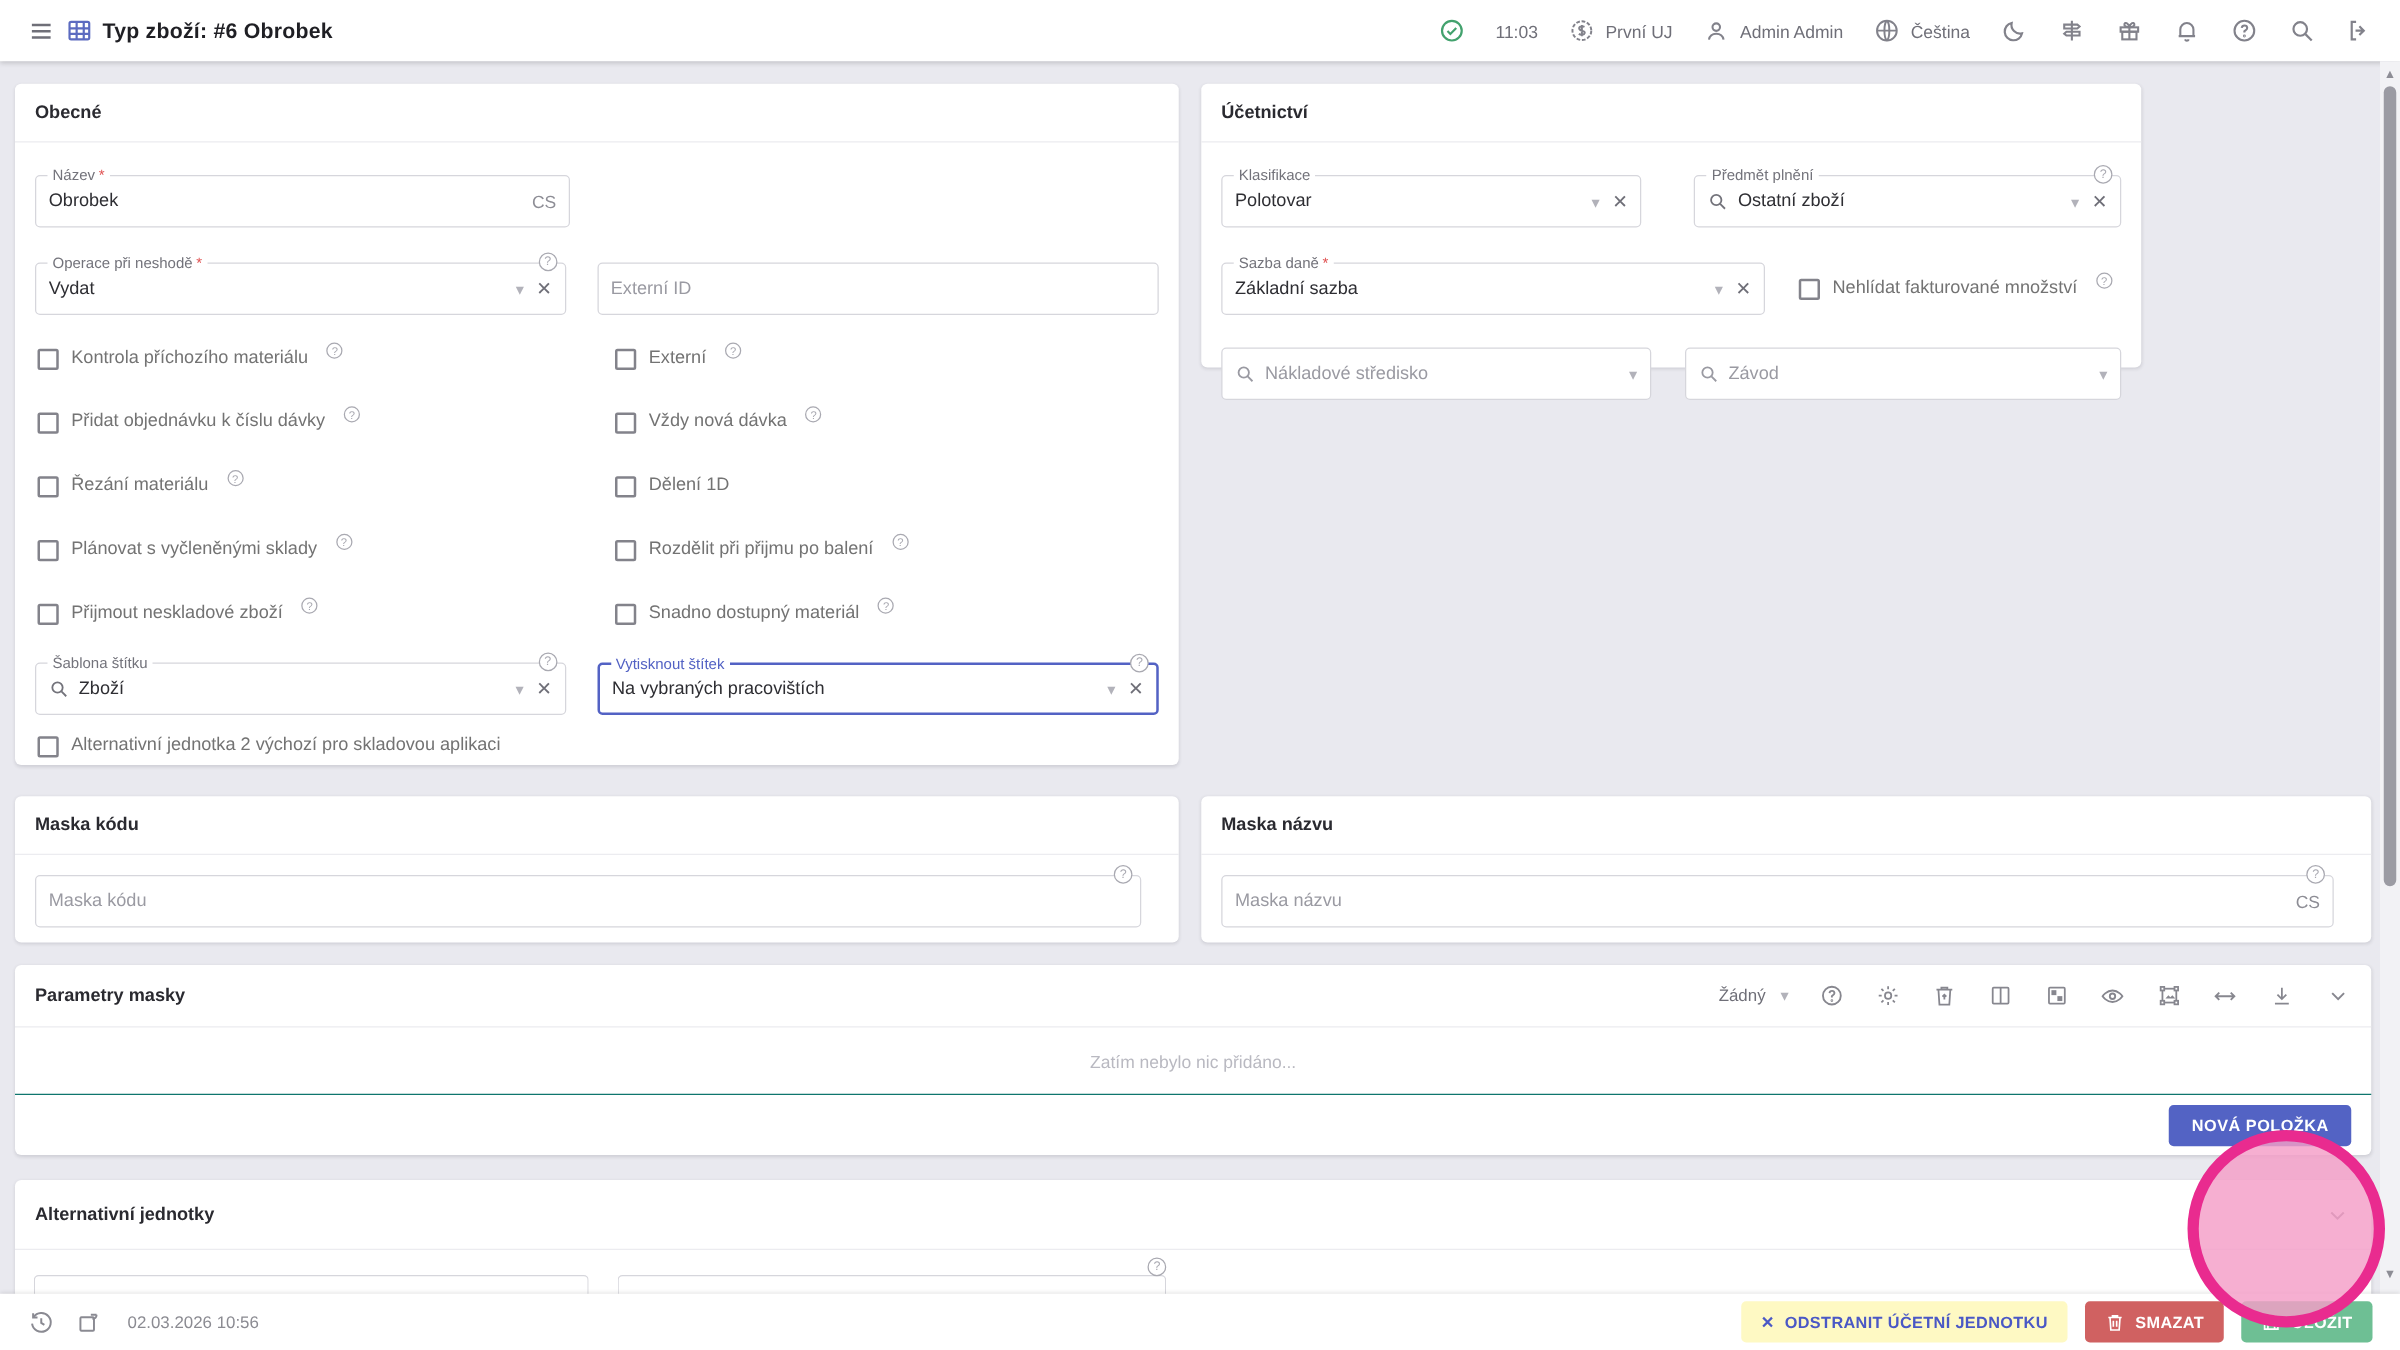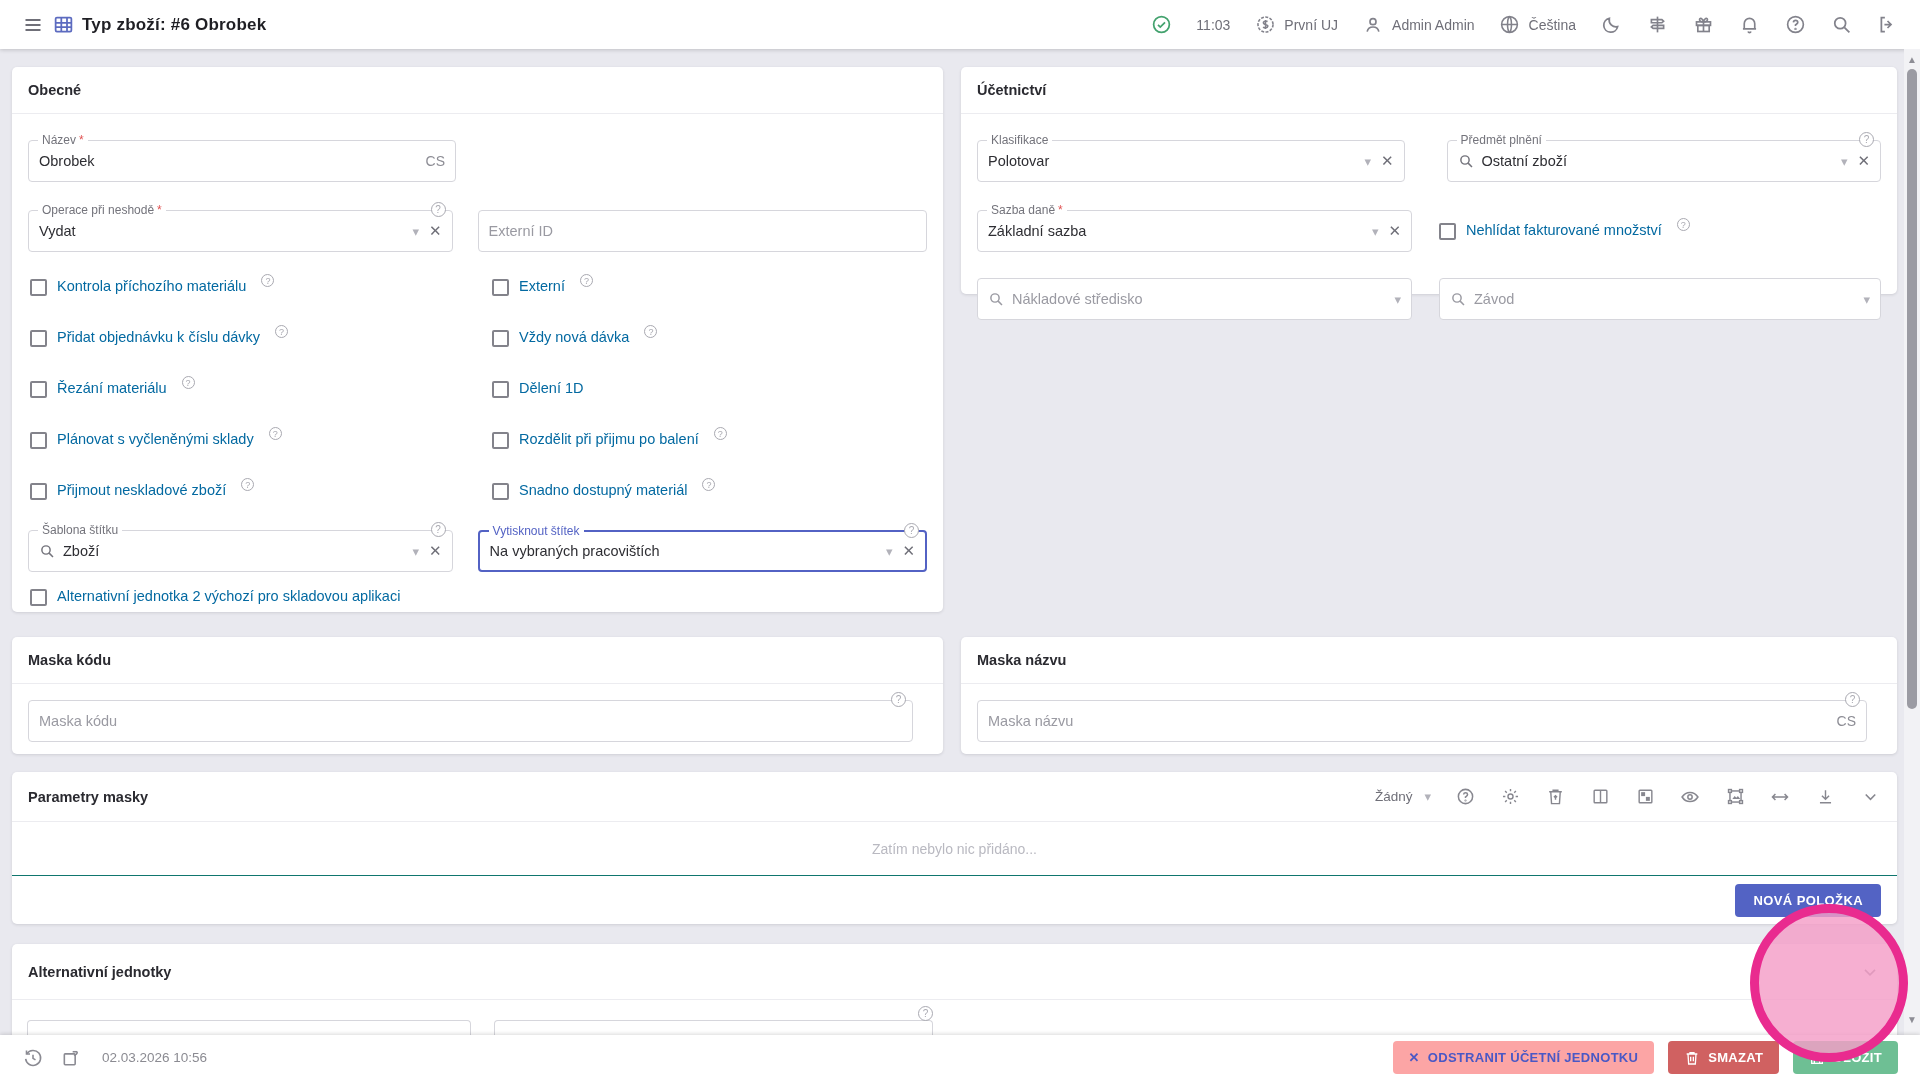--- a/index.html
+++ b/index.html
@@ -40,21 +40,21 @@
   .xclear::after { content:"✕"; }
   .help-badge { position:absolute; top:-9px; right:6px; width:15px; height:15px; border:1px solid #a9a9b1; border-radius:50%;
                 background:#fff; color:#a9a9b1; font-size:10px; display:flex; align-items:center; justify-content:center; }
   .help-badge::after { content:"?"; }
   .mag { width:16px; height:16px; margin-right:8px; flex:none; color:#73737b; }
 
   
   .cb-grid { display:grid; grid-template-columns:462px 1fr; row-gap:33px; margin:26px 0 10px 2px; }
   .cb { display:flex; align-items:flex-start; gap:10px; cursor:pointer; }
   .cb .box { width:17px; height:17px; border:2px solid #83838b; border-radius:2px; background:#fff; flex:none; margin-top:1px; }
-  .cb .cblabel { font-size:14.5px; color:#0369a1; }
+  .cb .cblabel { font-size:14.5px; color:#737373; }
   .sup-help { display:inline-flex; width:13px; height:13px; border:1px solid #a9a9b1; border-radius:50%; color:#a9a9b1;
               font-size:9px; align-items:center; justify-content:center; vertical-align:super; margin-left:5px; position:relative; top:-4px; }
   .sup-help::after { content:"?"; }
 
   
   .mp-hd { display:flex; align-items:center; padding:0 16px; height:50px; border-bottom:1px solid #ececf0; }
   .mp-tools { margin-left:auto; display:flex; align-items:center; gap:23px; color:#87878f; }
   .mp-filter { font-size:13.5px; color:#6f6f78; display:flex; align-items:center; gap:4px; cursor:pointer; }
   .empty-row { height:54px; display:flex; align-items:center; justify-content:center; color:#b9b9c1; font-size:14px;
                border-bottom:1px solid #0f766e; }
@@ -72,21 +72,21 @@
   .stub-help::after { content:"?"; }
 
   
   .footer { position:absolute; left:0; top:1035px; width:1920px; height:45px; background:#fff;
             box-shadow:0 -1px 4px rgba(0,0,0,.15); display:flex; align-items:center; padding:0 22px; z-index:7; }
   .footer .fleft { display:flex; align-items:center; gap:16px; }
   .stamp { font-size:13.5px; color:#8b8b92; margin-left:4px; }
   .footer .fright { margin-left:auto; display:flex; align-items:center; gap:14px; }
   .btn { border:none; border-radius:4px; font-size:13px; font-weight:700; letter-spacing:.3px; height:33px;
          display:inline-flex; align-items:center; gap:8px; padding:0 16px; cursor:pointer; font-family:"Liberation Sans", sans-serif; }
-  .btn-ghost { background:#fca5a5; color:#4a58c5;margin-left:12px; }
+  .btn-ghost { background:#fef9c3; color:#4a58c5;margin-left:12px; }
   .btn-ghost .x-ico::before { content:"✕"; font-size:13px; }
   .btn-danger { background:#d06161; color:#fff; }
   .btn-success { background:#6ebf94; color:#fff; }
 
   
   .scrollbar { position:absolute; right:0; top:49px; width:16px; height:986px; background:#f2f2f5; z-index:6; }
   .sb-arrow { position:absolute; left:0; width:16px; height:16px; color:#8d8d95; font-size:10px; display:flex;
               align-items:center; justify-content:center; }
   .sb-thumb { position:absolute; left:3px; top:20px; width:10px; height:640px; background:#9b9ba3; border-radius:6px; }
 
@@ -289,21 +289,21 @@
         </div>
       </div>
 
       <label class="cb" style="margin-top:16px; margin-left:2px;">
         <span class="box"></span>
         <span class="cblabel">Alternativní jednotka 2 výchozí pro skladovou aplikaci</span>
       </label>
     </div>
   </div>
 
-  <div class="panel" style="left:961px; top:67px; width:936px; height:227px;">
+  <div class="panel" style="left:961px; top:67px; width:752px; height:227px;">
     <div class="panel-hd">Účetnictví</div>
     <div class="panel-bd">
       <div style="display:flex; gap:42px; margin-top:8px;">
         <div class="tfield" style="width:435px;">
           <span class="flabel">Klasifikace</span>
           <input class="fval" value="Polotovar" style="">
           <span class="caret"></span>
           <span class="xclear"></span>
         </div>
         <div class="tfield" style="width:442px;">

